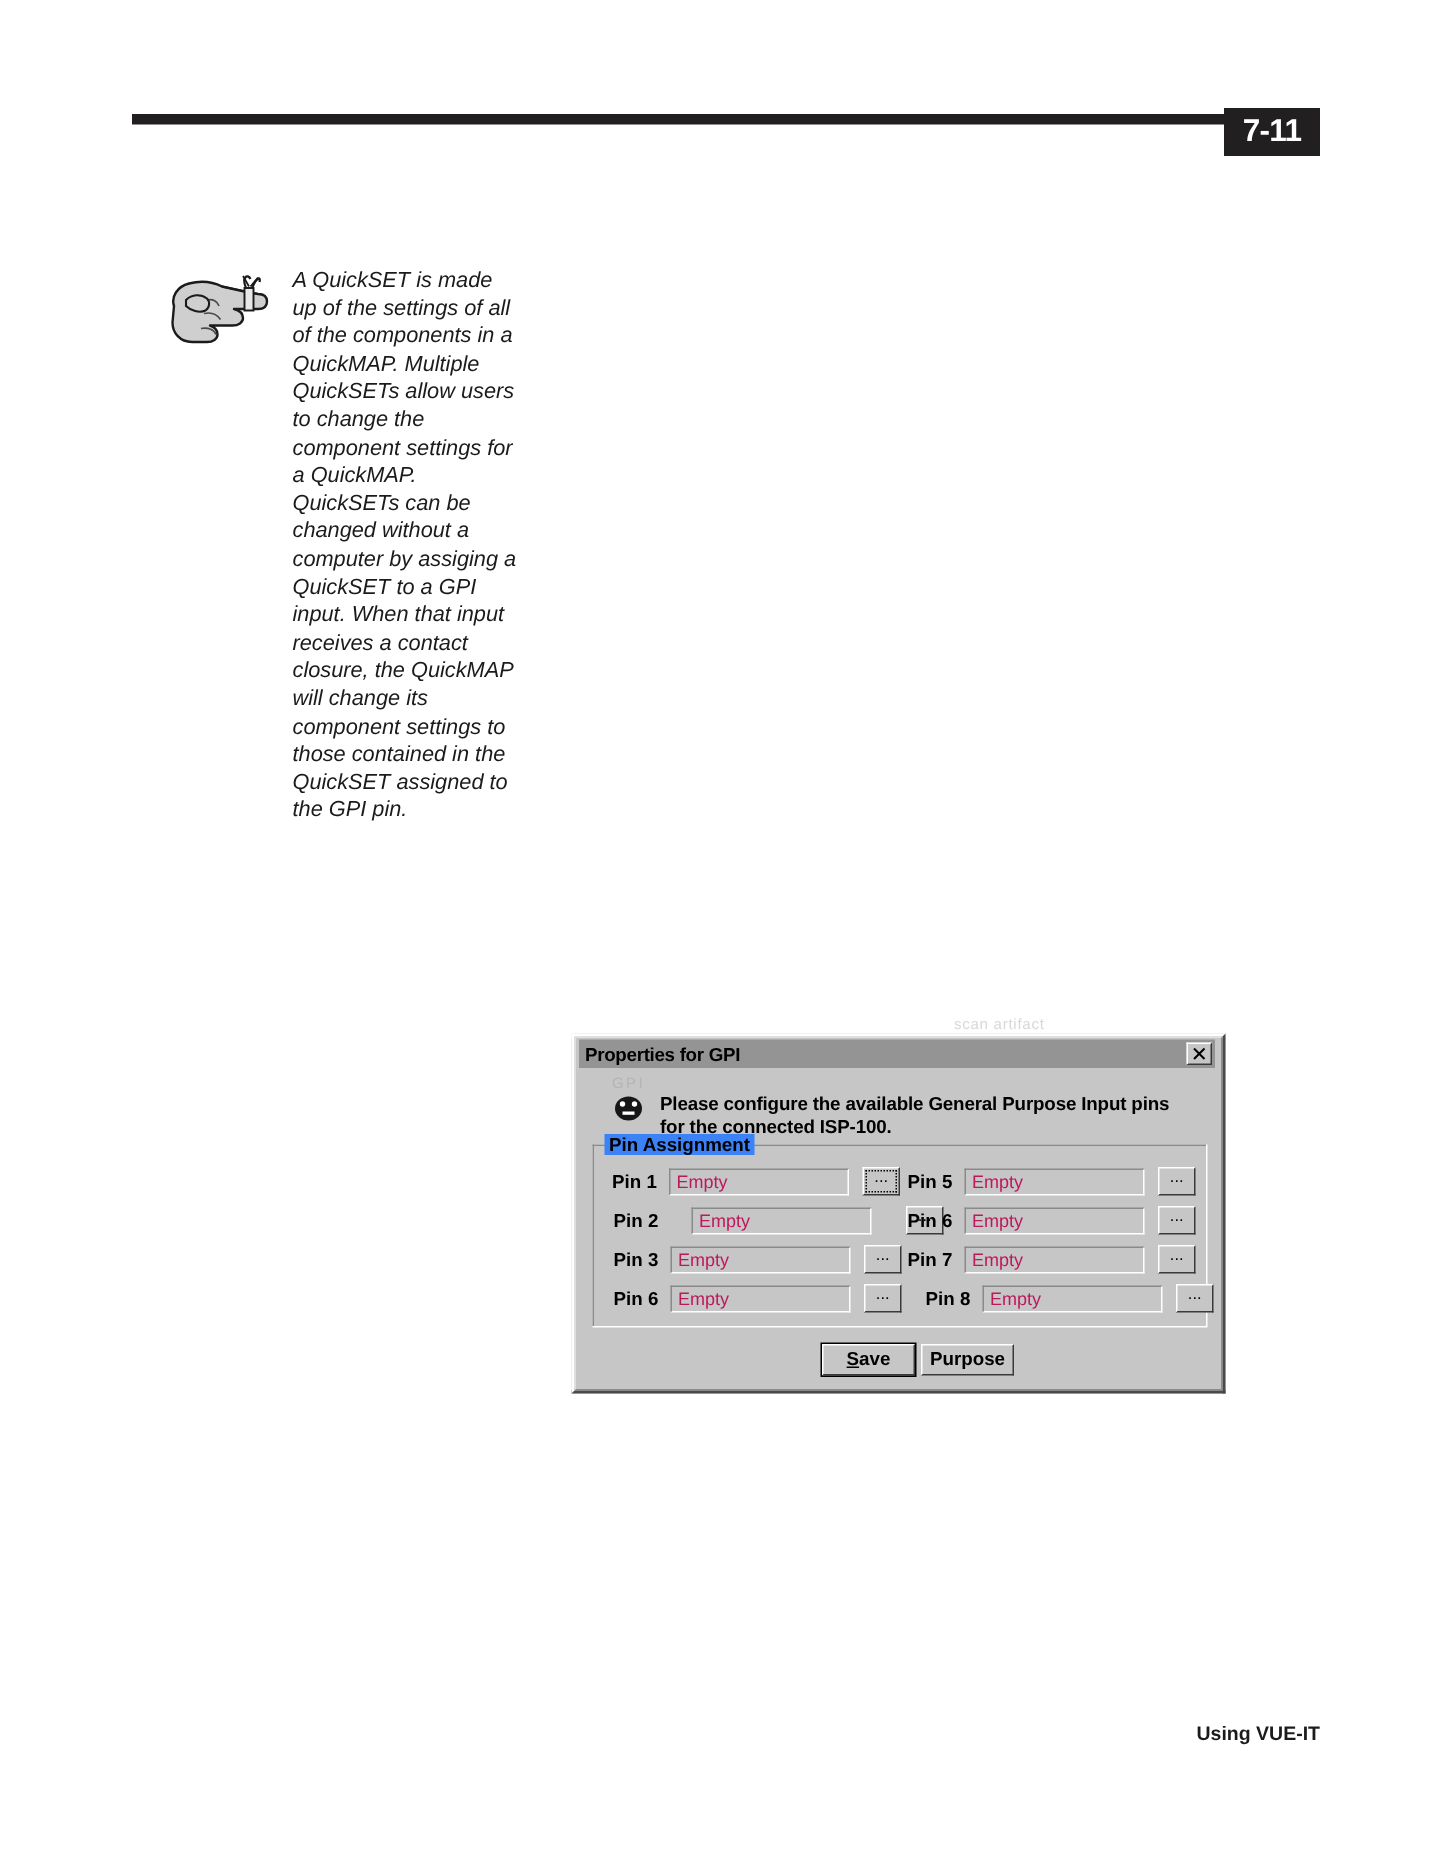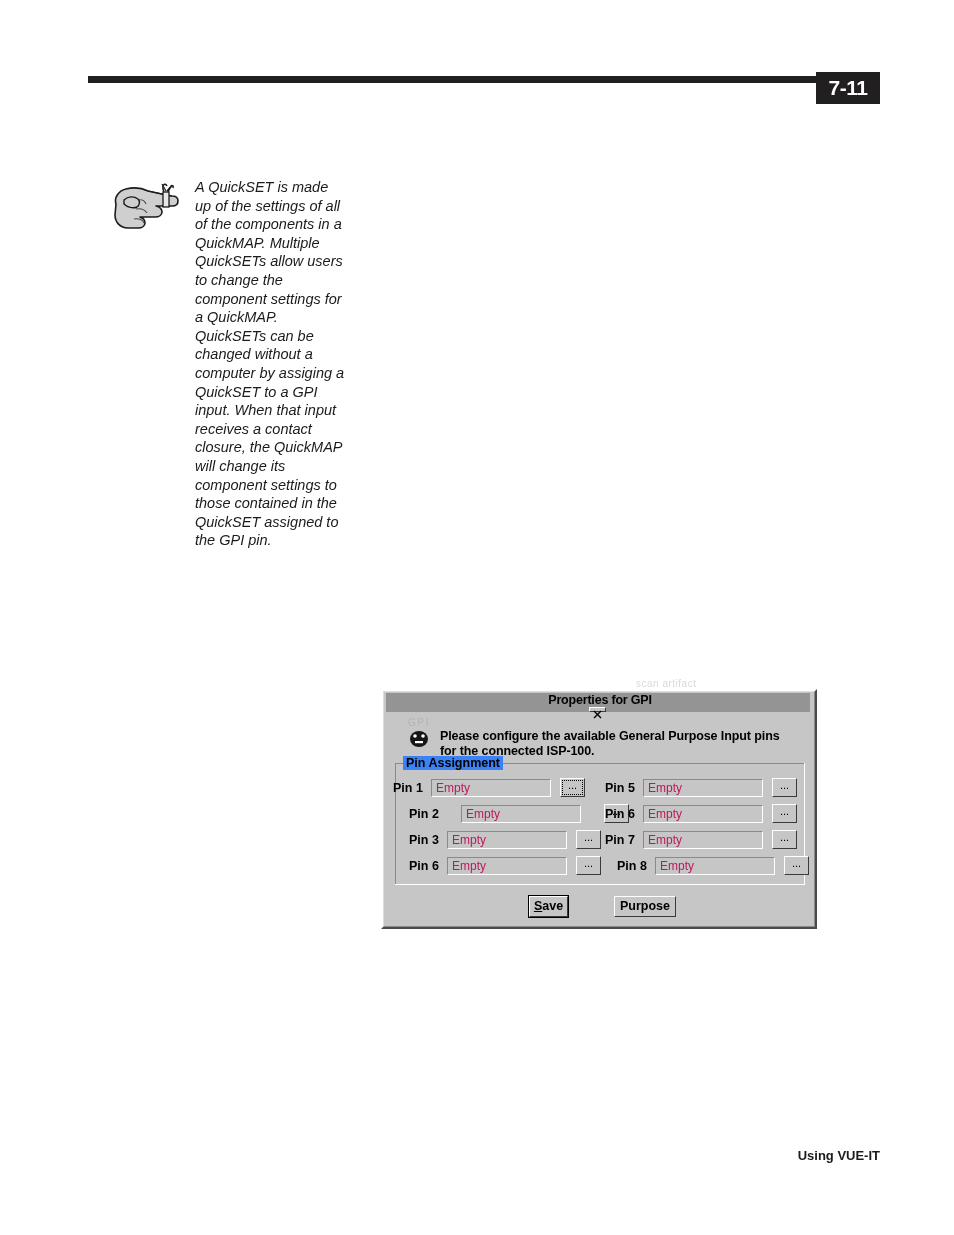--- a/index.html
+++ b/index.html
@@ -108,21 +108,20 @@
   }
 
   
   #titlebar {
     position: absolute;
     left: 3px; top: 2px;
     width: 424px; height: 19px;
     background: #949494;
     display: flex;
     align-items: center;
-    flex-direction: column;
   }
   #title-text {
     flex: 1;
     padding-left: 4px;
     font-size: 12.5px;
     font-weight: bold;
     color: #000000;
     white-space: nowrap;
     font-family: "Liberation Sans", sans-serif;
     letter-spacing: -0.2px;
@@ -267,22 +266,22 @@
     box-sizing: border-box;
     font-size: 12.5px;
     font-weight: bold;
     color: #000000;
     text-align: center;
     line-height: 19px;
     font-family: "Liberation Sans", sans-serif;
     cursor: default;
   }
   #save-button {
-    left: 146px; top: 205px;
-    width: 39px;
+    left: 165px; top: 205px;
+    width: 62px;
     outline: 1px solid #000000;
   }
   #save-button .accel { text-decoration: underline; }
   #cancel-button {
     left: 231px; top: 205px;
     width: 62px;
   }
 
   
   #footer-text {
@@ -356,21 +355,21 @@
       </svg>
     </div>
   </div>
 
   <div id="instruction">Please configure the available General Purpose Input pins for the connected ISP-100.</div>
 
   <div id="pin-group"></div>
   <div id="pin-group-shadow"></div>
   <div id="pin-group-title">Pin Assignment</div>
 
-  <div class="pin-row" style="left:4px; top:86px;">
+  <div class="pin-row" style="left:19px; top:86px;">
     <div class="pin-label">Pin 1</div>
     <div class="pin-field" placeholder="Empty">Empty</div>
     <div class="pin-browse focused">...</div>
   </div>
   <div class="pin-row" style="left:20px; top:112px;gap:14px;">
     <div class="pin-label">Pin 2</div>
     <div class="pin-field" placeholder="Empty">Empty</div>
     <div class="pin-browse">...</div>
   </div>
   <div class="pin-row" style="left:20px; top:138px;">

